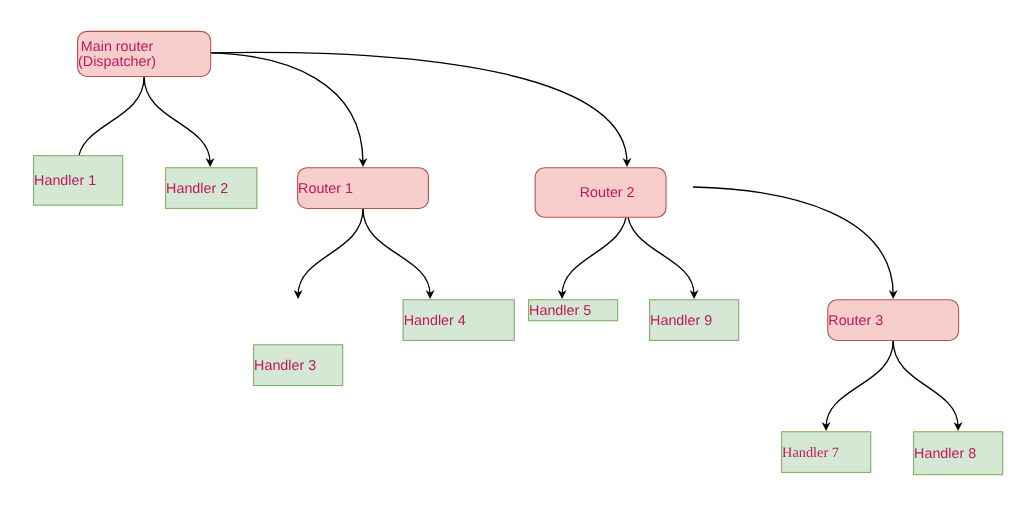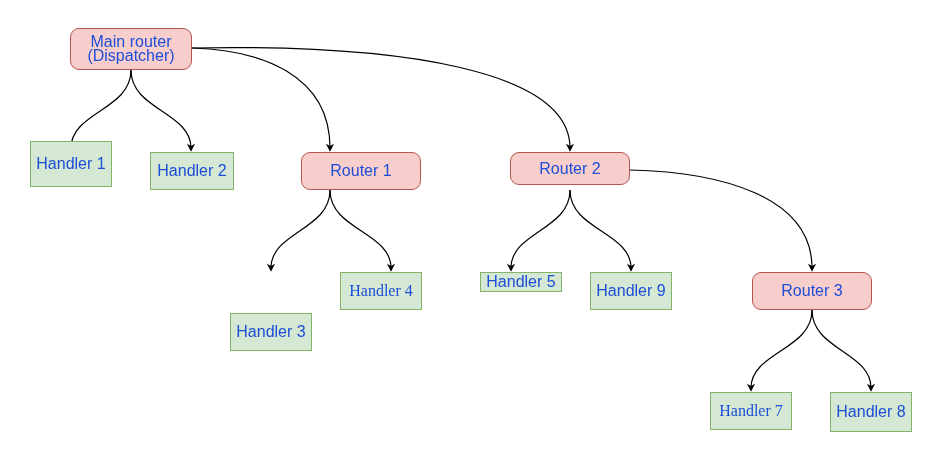--- a/index.html
+++ b/index.html
@@ -21,25 +21,25 @@
     top: 0;
     width: 941px;
     height: 461px;
     pointer-events: none;
   }
   .node {
     position: absolute;
     box-sizing: border-box;
     display: flex;
     align-items: center;
-    justify-content: center;
+    justify-content: flex-start;
     text-align: center;
-    font-size: 16px;
+    font-size: 13px;
     line-height: 14px;
-    color: #1d4ed8;
+    color: #be185d;
     white-space: pre;
   }
   .node.router {
     background: #f8cecc;
     border: 1px solid #b85450;
     border-radius: 9px;
   }
   .node.handler {
     background: #d5e8d4;
     border: 1px solid #82b366;
@@ -70,24 +70,24 @@
         <path d="M 812 310 C 812 350 751 352 751 388" fill="none" stroke="#000000" stroke-width="1.2" marker-end="url(#arrowhead)"></path>
         <path d="M 812 310 C 812 350 871 352 871 388" fill="none" stroke="#000000" stroke-width="1.2" marker-end="url(#arrowhead)"></path>
       </g>
   </svg>
 
   <div id="nodes-group">
       <div class="node router" style="left: 70px; top: 28px; width: 122px; height: 42px;"><span>Main router
 (Dispatcher)</span></div>
       <div class="node handler" style="left: 30px; top: 141px; width: 82px; height: 46px;"><span>Handler 1</span></div>
       <div class="node handler" style="left: 150px; top: 152px; width: 84px; height: 38px;"><span>Handler 2</span></div>
-      <div class="node router" style="left: 270px; top: 152px; width: 120px; height: 38px; margin-left: 31px;"><span>Router 1</span></div>
-      <div class="node router" style="left: 510px; top: 152px; width: 120px; height: 33px;"><span>Router 2</span></div>
+      <div class="node router" style="left: 270px; top: 152px; width: 120px; height: 38px;"><span>Router 1</span></div>
+      <div class="node router" style="left: 486px; top: 152px; width: 120px; height: 46px; padding-left: 40px;"><span>Router 2</span></div>
       <div class="node handler" style="left: 230px; top: 272px; width: 82px; height: 38px; margin-top: 41px;"><span>Handler 3</span></div>
-      <div class="node handler" style="left: 340px; top: 272px; width: 82px; height: 38px; font-family: Liberation Serif, serif;"><span>Handler 4</span></div>
+      <div class="node handler" style="left: 366px; top: 272px; width: 102px; height: 38px;"><span>Handler 4</span></div>
       <div class="node handler" style="left: 480px; top: 272px; width: 82px; height: 20px;"><span>Handler 5</span></div>
       <div class="node handler" style="left: 590px; top: 272px; width: 82px; height: 38px;"><span>Handler 9</span></div>
       <div class="node router" style="left: 752px; top: 272px; width: 120px; height: 38px;"><span>Router 3</span></div>
       <div class="node handler" style="left: 710px; top: 392px; width: 82px; height: 38px; font-family: Liberation Serif, serif;"><span>Handler 7</span></div>
       <div class="node handler" style="left: 830px; top: 392px; width: 82px; height: 40px;"><span>Handler 8</span></div>
     </div>
 
 </div>
 
 </body></html>

